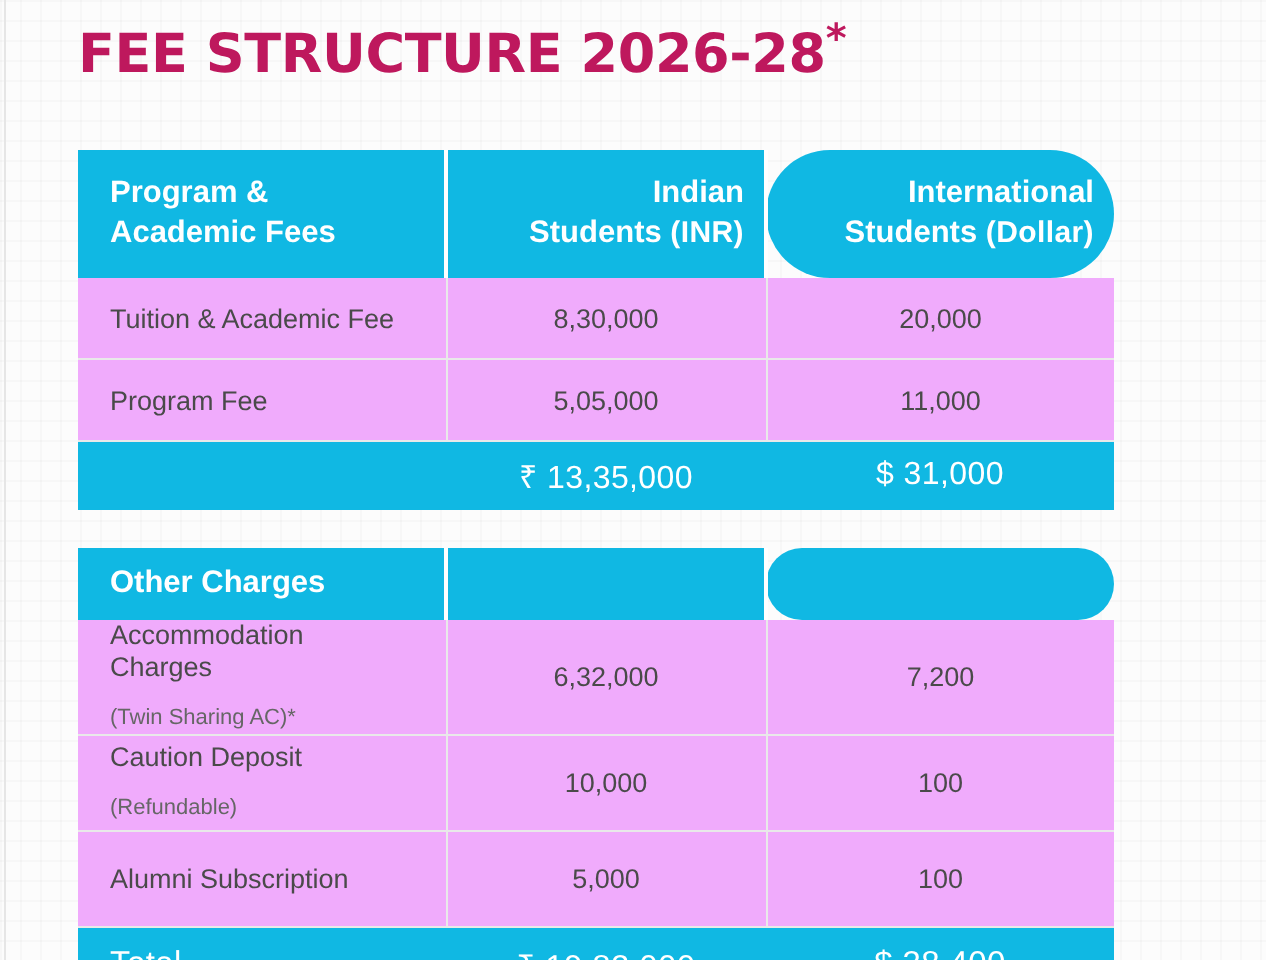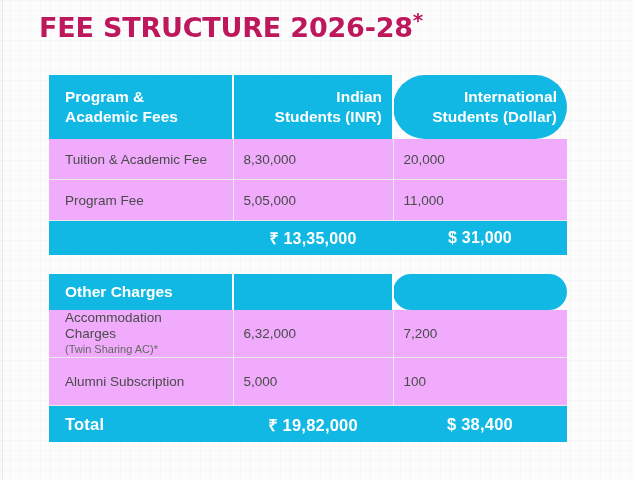--- a/index.html
+++ b/index.html
@@ -39,21 +39,21 @@
     white-space: nowrap;
   }
   .page-title .star {
     font-size: 20px;
     vertical-align: super;
     line-height: 0;
   }
 
   .fee-table {
     position: absolute;
-    left: 49px;
+    left: 39px;
     width: 518px;
     border-collapse: collapse;
     table-layout: fixed;
   }
   #table-program { top: 75px; }
   #table-other   { top: 274px; }
 
   .fee-table col.c1 { width: 184px; }
   .fee-table col.c2 { width: 160px; }
   .fee-table col.c3 { width: 174px; }
@@ -88,40 +88,40 @@
     background: #f0abfc;
     height: 40px;
     font-size: 13.5px;
     color: #4a4a4a;
     border-bottom: 1px solid #e9e9e9;
     border-right: 1px solid #e9e9e9;
     padding: 0 16px;
   }
   .drow td:last-child { border-right: none; }
   .drow td.num {
-    text-align: left;
+    text-align: center;
     padding: 0 10px;
   }
   .drow.tall td { height: 47px; }
   .drow .label-main { display: block; line-height: 1.2; }
   .drow .label-sub {
     display: block;
     font-size: 11px;
     color: #666;
     line-height: 1.25;
-    margin-top: 1px;
+    margin-top: 11px;
   }
 
   
   .trow td {
     background: #10B8E3;
     color: #ffffff;
     height: 34px;
     font-size: 16px;
-    font-weight: bold;
+    font-weight: normal;
     padding: 0 16px;
     letter-spacing: 0.2px;
   }
   .trow td.num { text-align: center; padding: 0 10px; }
   .trow.big td { height: 36px; font-size: 16.5px; }
 </style>
 </head>
 <body>
 
 <div class="page-left-rule"></div>
@@ -187,20 +187,28 @@
 
     <tr class="drow tall">
       <td>
         <span class="label-main">Accommodation Charges</span>
         <span class="label-sub">(Twin Sharing AC)*</span>
       </td>
       <td class="num">6,32,000</td>
       <td class="num">7,200</td>
     </tr>
 
+    <tr class="drow tall">
+      <td>
+        <span class="label-main">Caution Deposit</span>
+        <span class="label-sub">(Refundable)</span>
+      </td>
+      <td class="num">10,000</td>
+      <td class="num">100</td>
+    </tr>
 
     <tr class="drow tall">
       <td>
         <span class="label-main">Alumni Subscription</span>
       </td>
       <td class="num">5,000</td>
       <td class="num">100</td>
     </tr>
 
     <tr class="trow big">

